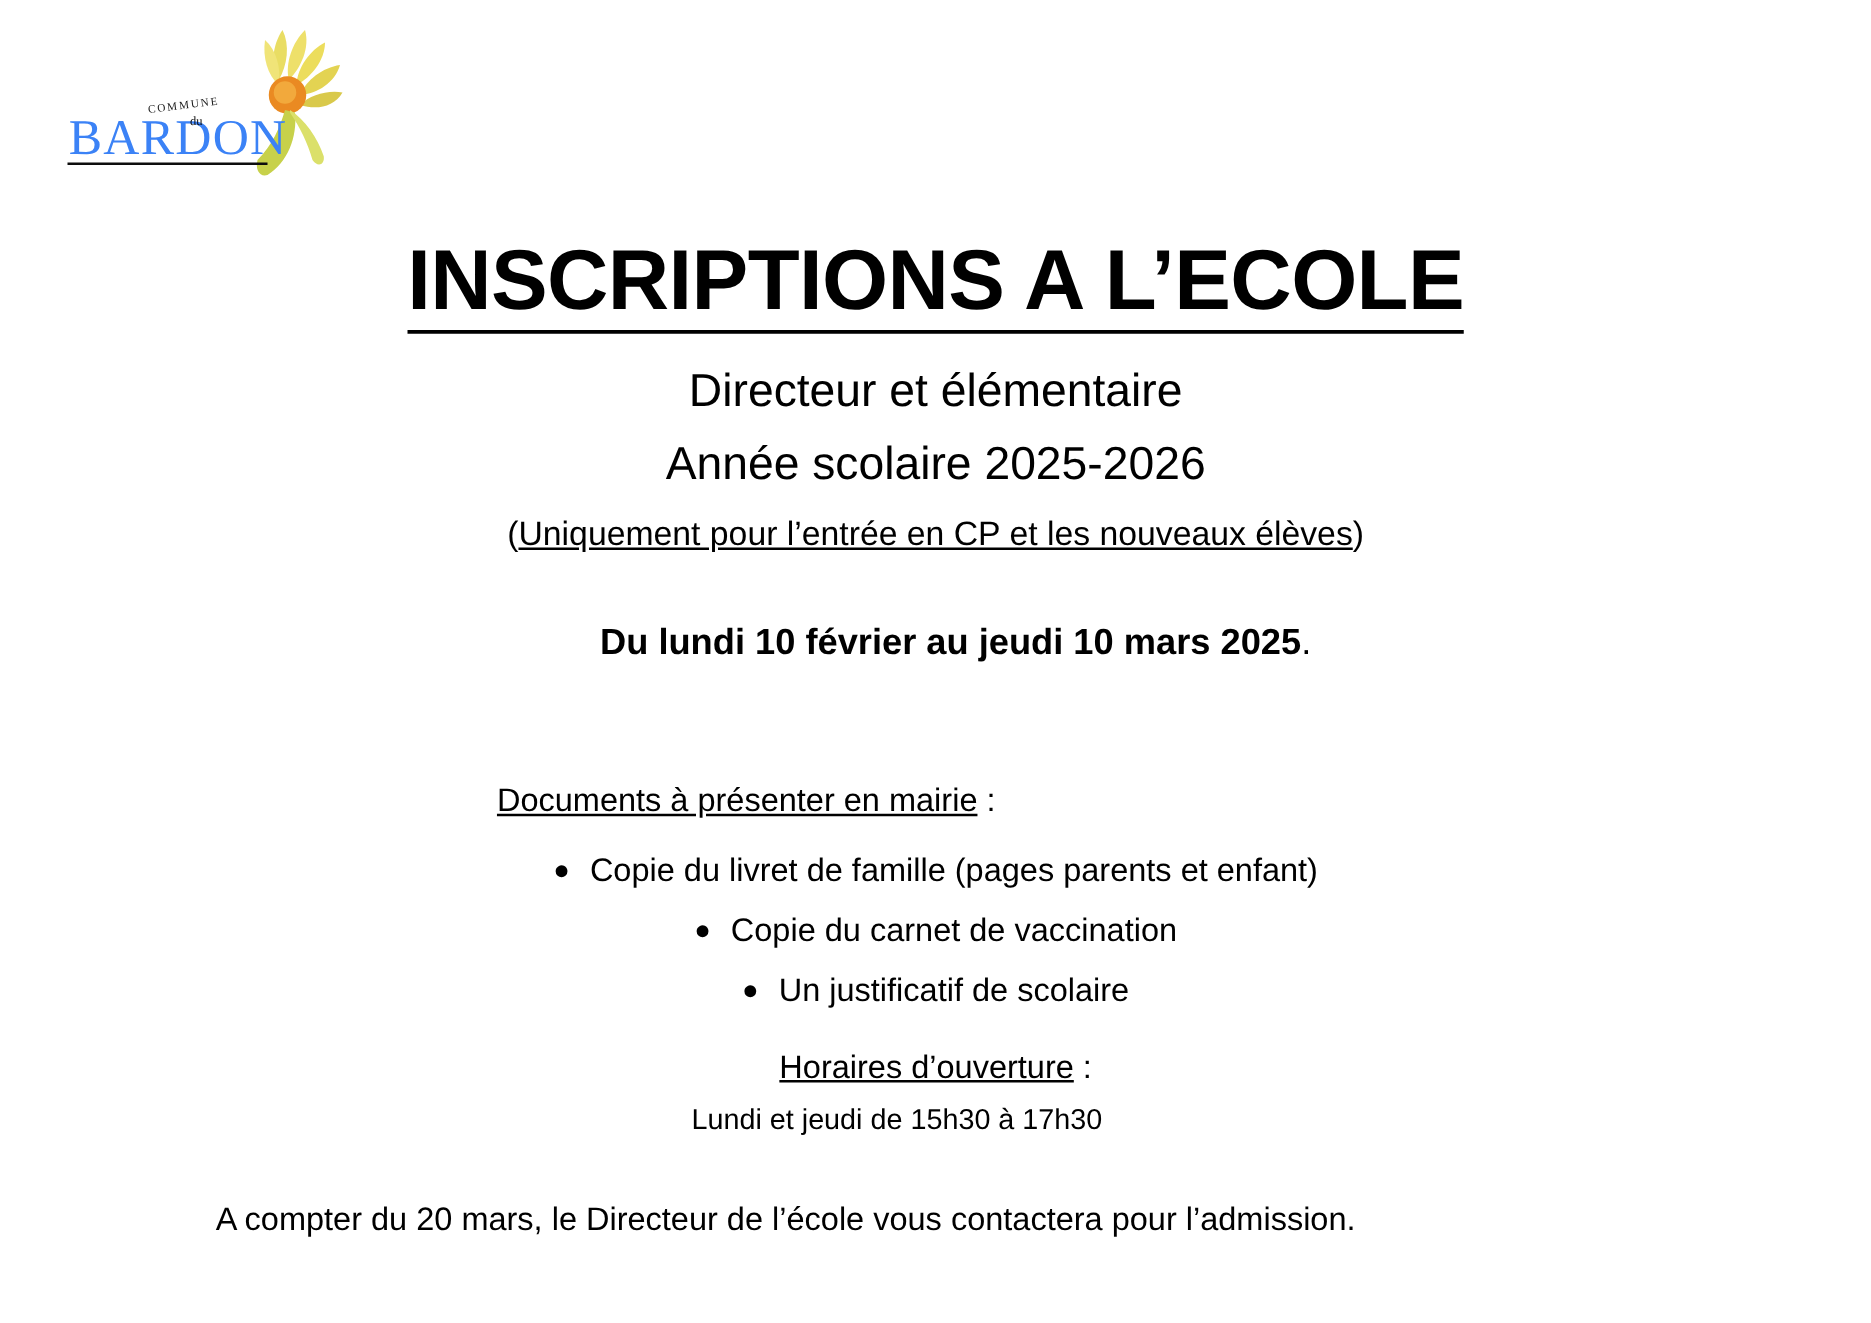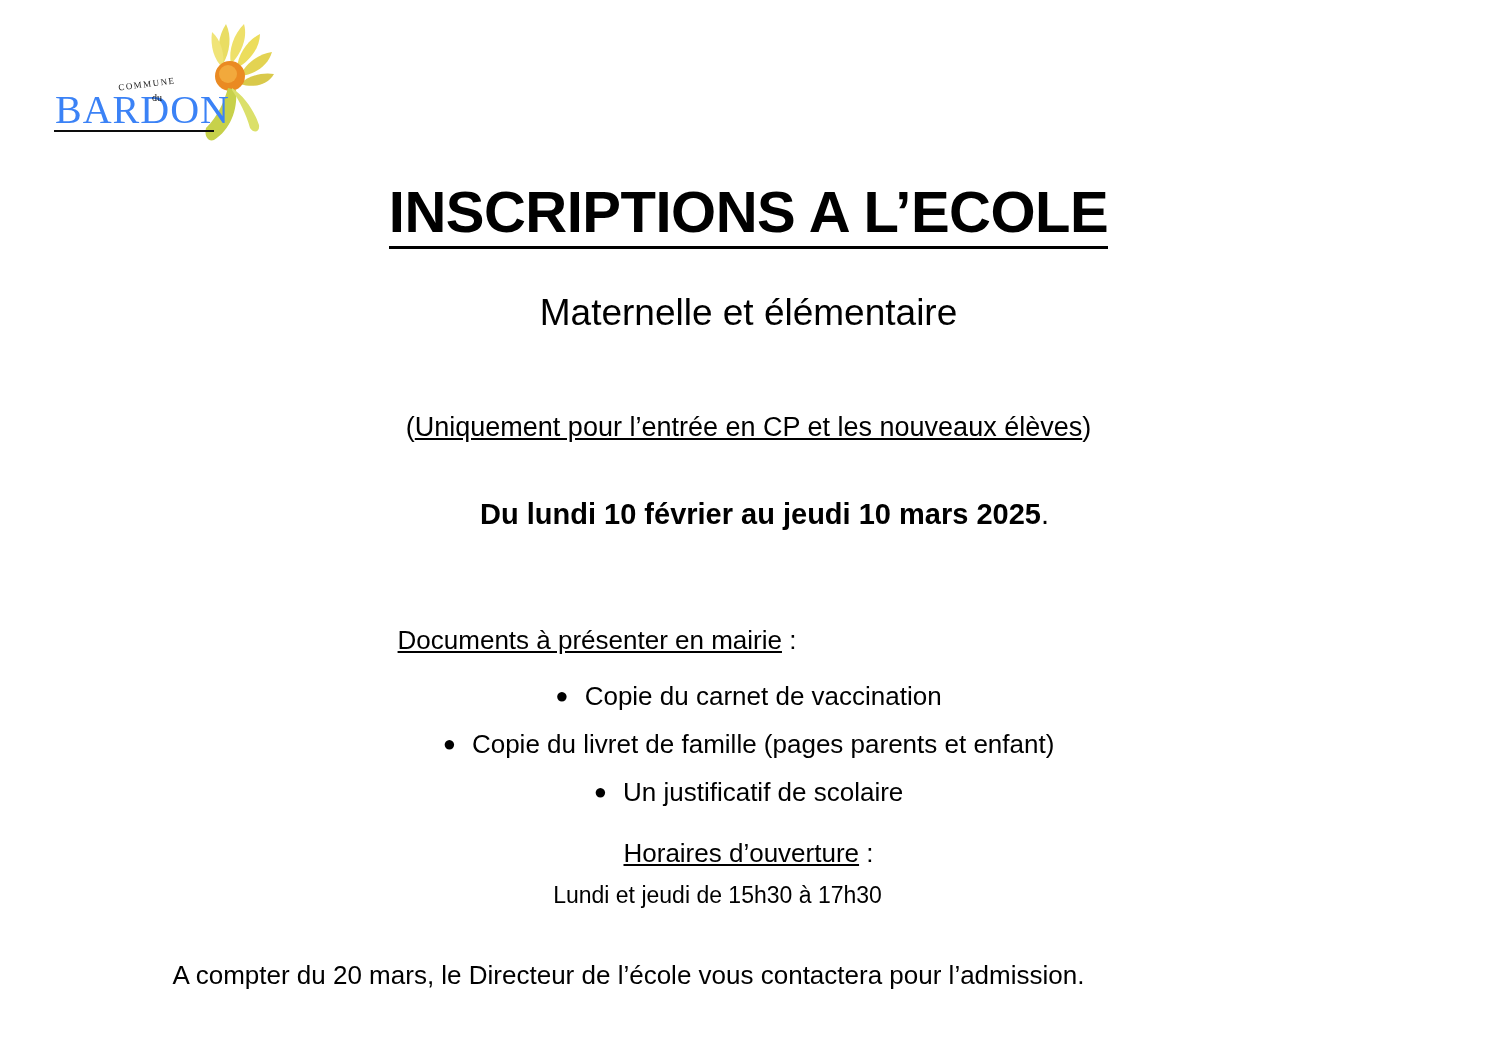--- a/index.html
+++ b/index.html
@@ -76,21 +76,21 @@
     width: 1497px;
     height: 1058px;
   }
 
   .title {
     position: absolute;
     left: 0;
     top: 139px;
     width: 1497px;
     text-align: center;
-    font-size: 58px;
+    font-size: 68px;
     font-weight: bold;
     letter-spacing: -0.5px;
   }
   .title span {
     border-bottom: 3px solid #000;
     padding-bottom: 2px;
   }
 
   .sub1 {
     position: absolute;
@@ -208,30 +208,31 @@
     <div class="logo-text-commune">commune</div>
     <div class="logo-text-bardon">BARDON</div>
     <div class="logo-text-du">du</div>
     <div class="logo-underline"></div>
   </div>
 
   <h1 class="title">
     <span>INSCRIPTIONS A L’ECOLE</span>
   </h1>
 
-  <div class="sub1">Maternelle et élémentaire</div>
+  <div class="sub1">Directeur et élémentaire</div>
+  <div class="sub2">Année scolaire 2025-2026</div>
   <div class="sub3"><span>(</span><u>Uniquement pour l’entrée en CP et les nouveaux élèves</u><span>)</span></div>
 
   <div class="dates"><b>Du lundi 10 février au jeudi 10 mars 2025</b><span>.</span></div>
 
   <div class="docs-title"><u>Documents à présenter en mairie</u><span> :</span></div>
 
   <div class="bullets">
+    <span class="bullet-line"><span class="bullet-dot">●</span><span>Copie du livret de famille (pages parents et enfant)</span></span>
     <span class="bullet-line"><span class="bullet-dot">●</span><span>Copie du carnet de vaccination</span></span>
-    <span class="bullet-line"><span class="bullet-dot">●</span><span>Copie du livret de famille (pages parents et enfant)</span></span>
     <span class="bullet-line"><span class="bullet-dot">●</span><span>Un justificatif de scolaire</span></span>
   </div>
 
   <div class="hours-title"><u>Horaires d’ouverture</u><span> :</span></div>
   <div class="hours-value">Lundi et jeudi de 15h30 à 17h30</div>
 
   <div class="footnote">A compter du 20 mars, le Directeur de l’école vous contactera pour l’admission.</div>
 
 </div>
 

